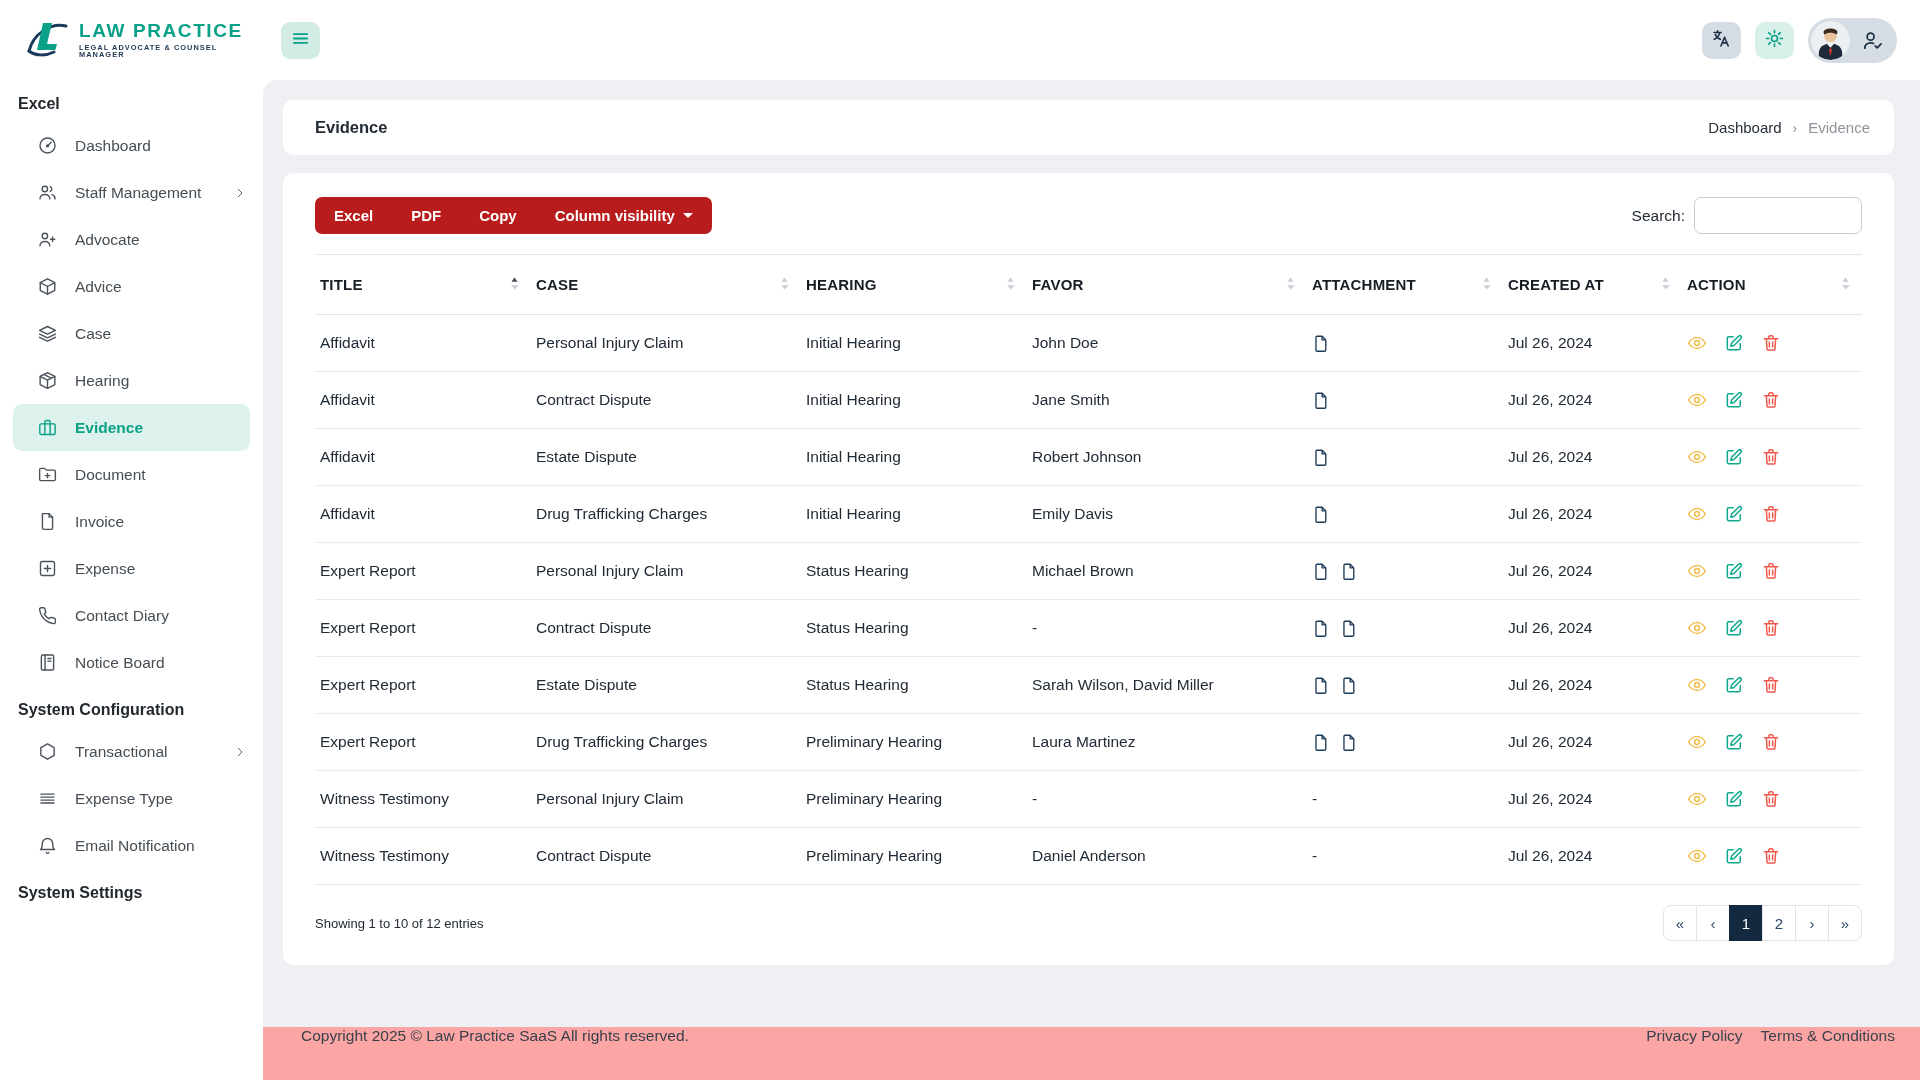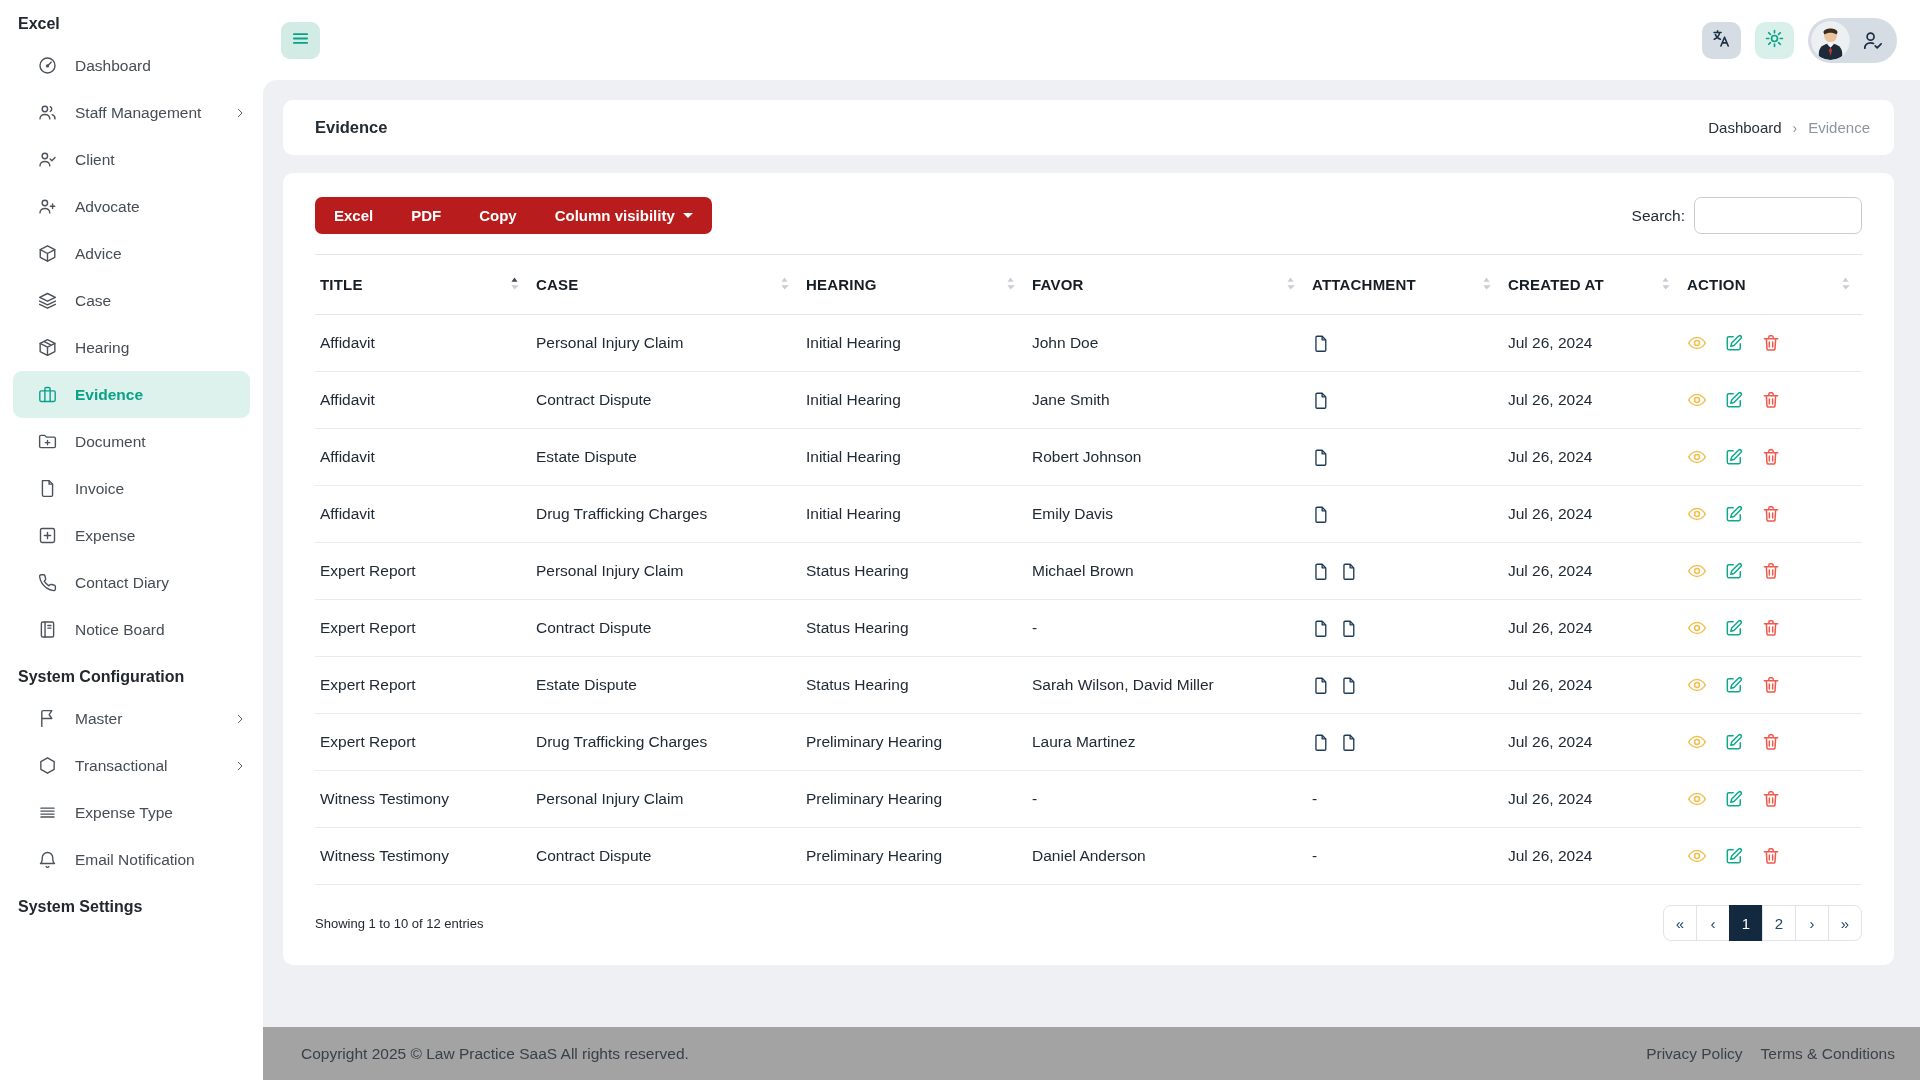--- a/index.html
+++ b/index.html
@@ -88,32 +88,45 @@
   .table-footer { display:flex; align-items:center; justify-content:space-between; margin-top:20px; }
   .entries-summary { font-size:13px; color:#222a33; }
   .pagination { display:flex; }
   .page-btn { min-width:34px; height:36px; display:flex; align-items:center; justify-content:center;
     border:1px solid #e0e4e8; margin-left:-1px; font-size:15px; color:#27466b; background:#fff;
     cursor:pointer; font-family:inherit; padding:0 8px; }
   .page-btn:first-child { border-radius:8px 0 0 8px; margin-left:0; }
   .page-btn:last-child { border-radius:0 8px 8px 0; }
   .page-btn.active { background:#13293f; color:#fff; border-color:#13293f; }
 
-  .page-footer { flex:0 0 53px; height:53px; background:#a3a3a3; display:flex; align-items:center;
+  .page-footer { flex:0 0 53px; height:53px; background:#fca5a5; display:flex; 
     justify-content:space-between; padding:0 25px 0 38px; }
   .copyright { font-size:15.5px; color:#38404a; }
   .footer-links { display:flex; gap:18px; }
   .footer-links span { font-size:15.5px; color:#3a424c; cursor:pointer; }
 </style>
 </head>
 <body>
 
 <div class="app">
 
   <aside class="sidebar">
+    <div class="logo-block">
+      <span>
+        <svg width="46" height="46" viewBox="0 0 46 46" fill="none">
+          <path d="M5 36 C9 19 27 7 42 11" stroke="#1b3a5c" stroke-width="3" stroke-linecap="round"></path>
+          <path d="M5 36 C11 41 22 41 30 37" stroke="#1b3a5c" stroke-width="3" stroke-linecap="round"></path>
+          <path d="M19 8 L28 8 L23 29 L33 29 L31.4 35 L13 35 Z" fill="#0aa188"></path>
+        </svg>
+      </span>
+      <span class="brand-text">
+        <span class="brand-name">LAW PRACTICE</span>
+        <span class="brand-tagline">LEGAL ADVOCATE &amp; COUNSEL MANAGER</span>
+      </span>
+    </div>
     <nav id="sidebar-nav">
         <div class="nav-section">
           <div class="section-label">Excel</div>
           <div class="nav-item">
             <span class="nav-icon">
               <svg viewBox="0 0 24 24" fill="none" stroke="currentColor" stroke-width="1.6" stroke-linecap="round" stroke-linejoin="round">
                 <circle cx="12" cy="12" r="8.6"></circle>
                 <path d="M12 12.5l4.2-4.2"></path>
                 <circle cx="12" cy="12.5" r="1.1" fill="currentColor"></circle>
               </svg>
@@ -135,30 +148,20 @@
               </svg>
             </span>
           </div>
         </div>
         <div class="nav-section">
           <div class="nav-item">
             <span class="nav-icon">
               <svg viewBox="0 0 24 24" fill="none" stroke="currentColor" stroke-width="1.6" stroke-linecap="round" stroke-linejoin="round">
                 <circle cx="9" cy="8" r="3.1"></circle>
                 <path d="M3.4 19.3c0-3.1 2.5-5.1 5.6-5.1s5.6 2 5.6 5.1"></path>
-                <path d="M15 11.3l2 2 3.6-3.6"></path>
-              </svg>
-            </span>
-            <span class="nav-label">Client</span>
-          </div>
-          <div class="nav-item">
-            <span class="nav-icon">
-              <svg viewBox="0 0 24 24" fill="none" stroke="currentColor" stroke-width="1.6" stroke-linecap="round" stroke-linejoin="round">
-                <circle cx="9" cy="8" r="3.1"></circle>
-                <path d="M3.4 19.3c0-3.1 2.5-5.1 5.6-5.1s5.6 2 5.6 5.1"></path>
                 <path d="M17.8 9.2v5M15.3 11.7h5"></path>
               </svg>
             </span>
             <span class="nav-label">Advocate</span>
           </div>
           <div class="nav-item">
             <span class="nav-icon">
               <svg viewBox="0 0 24 24" fill="none" stroke="currentColor" stroke-width="1.6" stroke-linecap="round" stroke-linejoin="round">
                 <path d="M12 3.2l8.3 4.4v8.8L12 20.8l-8.3-4.4V7.6z"></path>
                 <path d="M3.7 7.6L12 12l8.3-4.4M12 12v8.8"></path>
@@ -235,33 +238,20 @@
                 <rect x="5" y="3.4" width="14" height="17.2" rx="1.6"></rect>
                 <path d="M9.2 3.4v17.2"></path>
                 <path d="M12.4 7.4h3.6M12.4 10.4h3.6"></path>
               </svg>
             </span>
             <span class="nav-label">Notice Board</span>
           </div>
         </div>
         <div class="nav-section">
           <div class="section-label">System Configuration</div>
-          <div class="nav-item">
-            <span class="nav-icon">
-              <svg viewBox="0 0 24 24" fill="none" stroke="currentColor" stroke-width="1.6" stroke-linecap="round" stroke-linejoin="round">
-                <path d="M5.5 21V4.6A1.6 1.6 0 0 1 7.1 3h9.8l-3 4.5 3 4.5H5.5"></path>
-              </svg>
-            </span>
-            <span class="nav-label">Master</span>
-            <span class="nav-chevron">
-              <svg viewBox="0 0 24 24" fill="none" stroke="currentColor" stroke-width="1.6" stroke-linecap="round" stroke-linejoin="round">
-                <path d="M9 5.5l6.5 6.5L9 18.5"></path>
-              </svg>
-            </span>
-          </div>
           <div class="nav-item">
             <span class="nav-icon">
               <svg viewBox="0 0 24 24" fill="none" stroke="currentColor" stroke-width="1.6" stroke-linecap="round" stroke-linejoin="round">
                 <path d="M12 3.2l7.6 4.4v8.8L12 20.8l-7.6-4.4V7.6z"></path>
               </svg>
             </span>
             <span class="nav-label">Transactional</span>
             <span class="nav-chevron">
               <svg viewBox="0 0 24 24" fill="none" stroke="currentColor" stroke-width="1.6" stroke-linecap="round" stroke-linejoin="round">
                 <path d="M9 5.5l6.5 6.5L9 18.5"></path>

